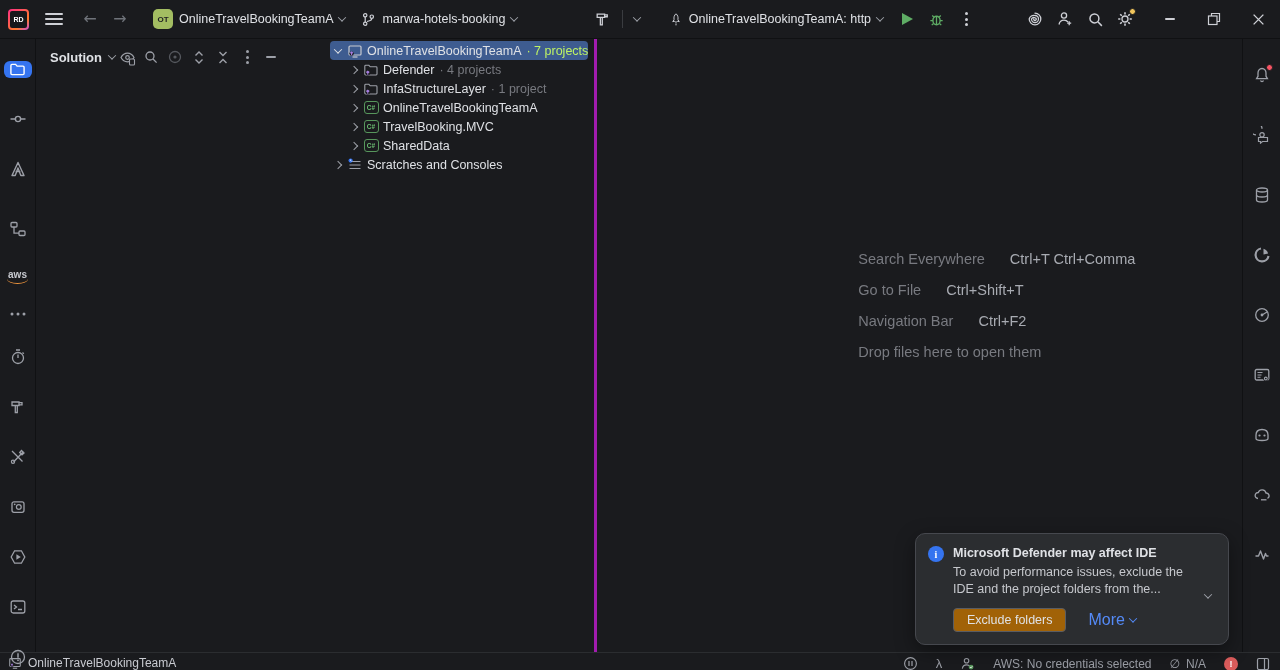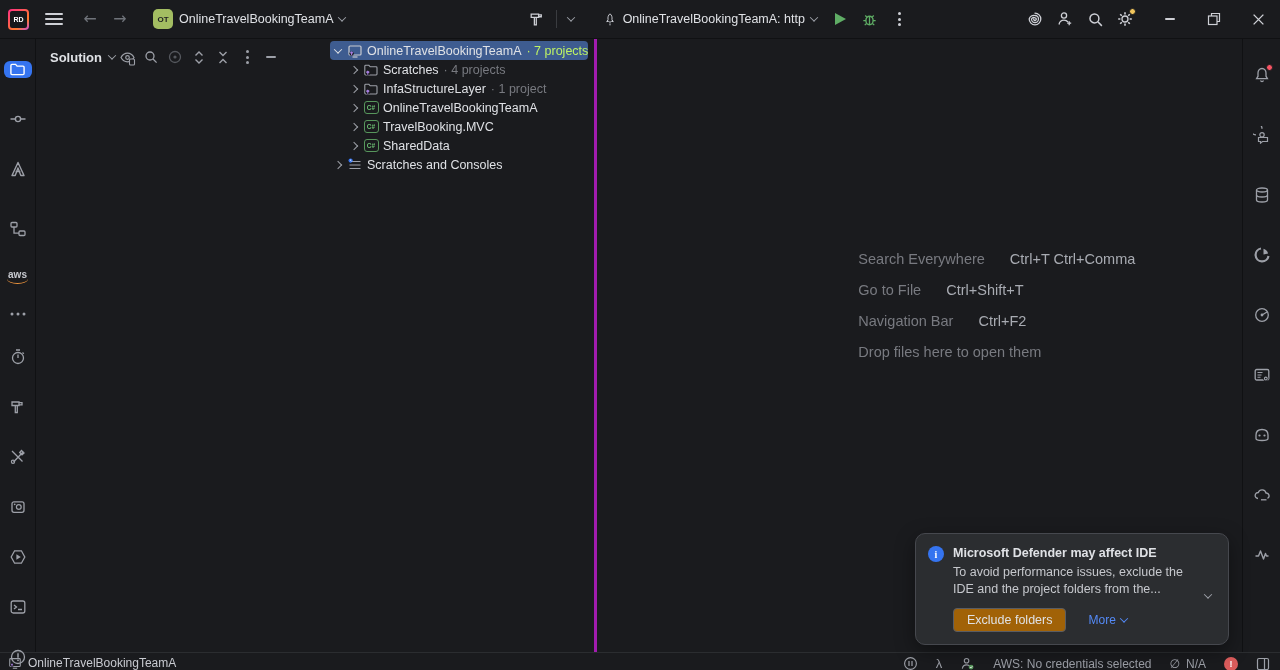--- a/index.html
+++ b/index.html
@@ -74,21 +74,21 @@
 
   
   .notif { position:absolute; right:13px; bottom:7px; width:314px; background:#2b2d30; border:1px solid #46484e; border-radius:10px; padding:11px 12px 12px 12px; box-shadow:0 6px 20px rgba(0,0,0,.4); }
   .notif-head { display:flex; gap:9px; }
   .info-ico { flex:0 0 16px; width:16px; height:16px; border-radius:50%; background:#3574f0; color:#fff; font-size:10px; font-weight:bold; font-family:"Liberation Serif",serif; display:flex; align-items:center; justify-content:center; margin-top:1px; }
   .notif-title { font-size:12.5px; font-weight:bold; color:#dfe1e5; line-height:1.3; }
   .notif-body { font-size:12.5px; color:#c6c8cd; line-height:1.35; margin-top:3px; width:236px; }
   .notif-collapse { position:absolute; right:10px; top:52px; }
   .notif-actions { display:flex; align-items:center; gap:22px; margin:10px 0 0 25px; }
   .btn { background:#a16207; border:1px solid #5a5d63; border-radius:4px; color:#dfe1e5; font-size:12.5px; padding:4px 13px; cursor:default; }
-  .link { color:#548af7; font-size:12px; display:flex; align-items:center; gap:5px;text-align:right; }
+  .link { color:#548af7; font-size:16px; display:flex; align-items:center; gap:5px;text-align:right; }
   .link .chev { border-color:#548af7; }
 
   
   .statusbar { flex:0 0 18px; border-top:1px solid #2b2d30; display:flex; align-items:flex-start; background:#1a1b1e; padding:3px 10px 0 8px; font-size:12px; color:#9da0a8; overflow:hidden; }
   .sb-item { display:flex; align-items:center; gap:6px; white-space:nowrap; }
   .sb-right { margin-left:auto; display:flex; align-items:center; gap:18px; }
   .err-badge { width:14px; height:14px; border-radius:50%; background:#db5c5c; color:#fff; font-size:9px; font-weight:bold; display:flex; align-items:center; justify-content:center; }
   svg { display:block; }
 </style>
 </head>
@@ -114,20 +114,30 @@
       <div class="tb-btn dim">
           <span class="arrow">→</span>
         </div>
 
       <div class="widget" style="margin-left:10px">
         <div class="avatar">OT</div>
         <span class="wname">OnlineTravelBookingTeamA</span>
         <span class="chev"></span>
       </div>
 
+      <div class="widget">
+        <svg width="15" height="15" viewBox="0 0 16 16">
+          <circle cx="4.5" cy="3.5" r="1.8" fill="none" stroke="#ced0d6" stroke-width="1.3"></circle>
+          <circle cx="4.5" cy="12.5" r="1.8" fill="none" stroke="#ced0d6" stroke-width="1.3"></circle>
+          <circle cx="11.5" cy="5" r="1.8" fill="none" stroke="#ced0d6" stroke-width="1.3"></circle>
+          <path d="M4.5 5.3v5.4 M11.5 6.8c0 2.5-3 2.5-5 3.5" fill="none" stroke="#ced0d6" stroke-width="1.3"></path>
+        </svg>
+        <span class="wname">marwa-hotels-booking</span>
+        <span class="chev"></span>
+      </div>
     </div>
 
     <div style="flex:1.6"></div>
 
     <div class="tb-group">
       <div class="tb-btn">
         <svg width="17" height="17" viewBox="0 0 16 16">
           <path d="M3 3h7v3H3z M10 3.6h2.5v1.8H10z M6 6v7h1.8V6z" fill="none" stroke="#ced0d6" stroke-width="1.2"></path>
         </svg>
       </div>
@@ -372,21 +382,21 @@
           <span class="twisty">
               <span class="chev right" style="border-color:#9da0a8"></span>
             </span>
           <span class="ticon">
             <svg width="16" height="16" viewBox="0 0 16 16">
               <path d="M1.8 4.2c0-.5.4-.9.9-.9h3.2l1.3 1.5h5.9c.5 0 .9.4.9.9v6.4c0 .5-.4.9-.9.9H2.7c-.5 0-.9-.4-.9-.9z" fill="none" stroke="#9da0a8" stroke-width="1.1"></path>
               <circle cx="4.8" cy="11" r="2.4" fill="#1a1b1e"></circle>
               <path d="M4.8 9.2v3.6 M3.3 10.5l1.5-1.3 1.5 1.3" fill="none" stroke="#a77ee0" stroke-width="1.1"></path>
             </svg>
           </span>
-          <span class="tlabel">Scratches</span>
+          <span class="tlabel">Defender</span>
           <span class="tsuffix">· 4 projects</span>
         </div>
 
         <div class="tree-row ind-1">
           <span class="twisty">
               <span class="chev right" style="border-color:#9da0a8"></span>
             </span>
           <span class="ticon">
             <svg width="16" height="16" viewBox="0 0 16 16">
               <path d="M1.8 4.2c0-.5.4-.9.9-.9h3.2l1.3 1.5h5.9c.5 0 .9.4.9.9v6.4c0 .5-.4.9-.9.9H2.7c-.5 0-.9-.4-.9-.9z" fill="none" stroke="#9da0a8" stroke-width="1.1"></path>

